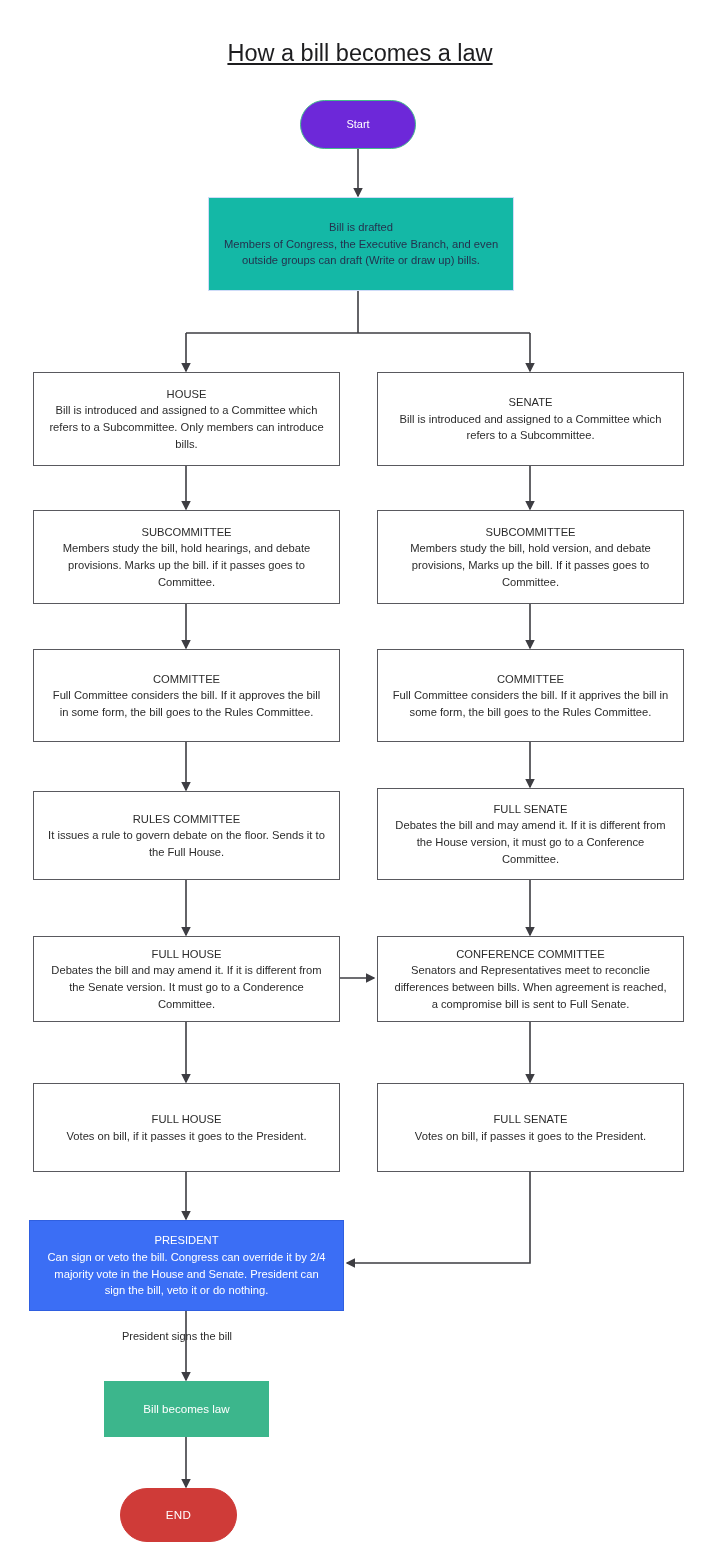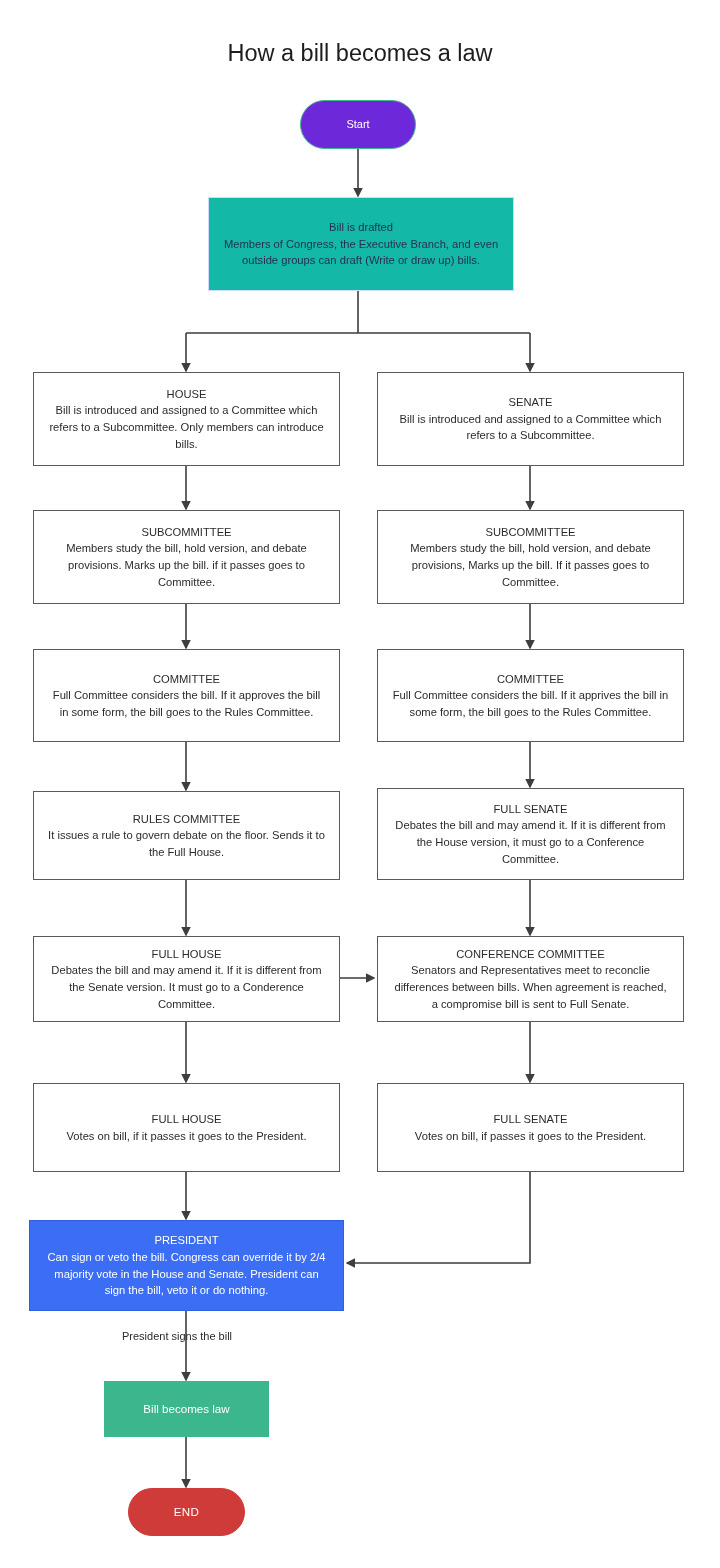--- a/index.html
+++ b/index.html
@@ -70,20 +70,21 @@
   .ttl { display: block; padding: 0 8px; }
   .body { display: block; padding: 0 13px; }
   #page-title {
     position: absolute;
     left: 0; top: 40px;
     width: 720px;
     text-align: center;
     font-size: 23.5px;
     color: #1d1d1f;
     font-weight: normal;
+    text-decoration: underline;
   }
   .edge-label {
     position: absolute;
     font-size: 11px;
     color: #2b2b2b;
     white-space: nowrap;
   }
 </style>
 </head>
 <body>
@@ -144,21 +145,21 @@
     <span class="body">Bill is introduced and assigned to a Committee which refers to a Subcommittee. Only members can introduce bills.</span>
   </div>
 
   <div class="node box" style="left:377px; top:372px; width:307px; height:94px;">
     <span class="ttl">SENATE</span>
     <span class="body">Bill is introduced and assigned to a Committee which refers to a Subcommittee.</span>
   </div>
 
   <div class="node box" style="left:33px; top:510px; width:307px; height:94px;">
     <span class="ttl">SUBCOMMITTEE</span>
-    <span class="body">Members study the bill, hold version, and debate provisions. Marks up the bill. if it passes goes to Committee.</span>
+    <span class="body">Members study the bill, hold hearings, and debate provisions. Marks up the bill. if it passes goes to Committee.</span>
   </div>
 
   <div class="node box" style="left:377px; top:510px; width:307px; height:94px;">
     <span class="ttl">SUBCOMMITTEE</span>
     <span class="body">Members study the bill, hold version, and debate provisions, Marks up the bill. If it passes goes to Committee.</span>
   </div>
 
   <div class="node box" style="left:33px; top:649px; width:307px; height:93px;">
     <span class="ttl">COMMITTEE</span>
     <span class="body">Full Committee considers the bill. If it approves the bill in some form, the bill goes to the Rules Committee.</span>
@@ -203,17 +204,17 @@
     <span class="ttl">PRESIDENT</span>
     <span class="body">Can sign or veto the bill. Congress can override it by 2/4 majority vote in the House and Senate. President can sign the bill, veto it or do nothing.</span>
   </div>
 
   <div class="edge-label" style="left:122px; top:1330px;">President signs the bill</div>
 
   <div class="node law-node" style="left:104px; top:1381px; width:165px; height:56px;">
     <span class="ttl">Bill becomes law</span>
   </div>
 
-  <div class="node terminator end-node" style="left:128px; top:1488px; width:117px; height:48px;">
+  <div class="node terminator end-node" style="left:120px; top:1488px; width:117px; height:54px;">
     <span class="ttl">END</span>
   </div>
 
 </div>
 
 </body></html>

